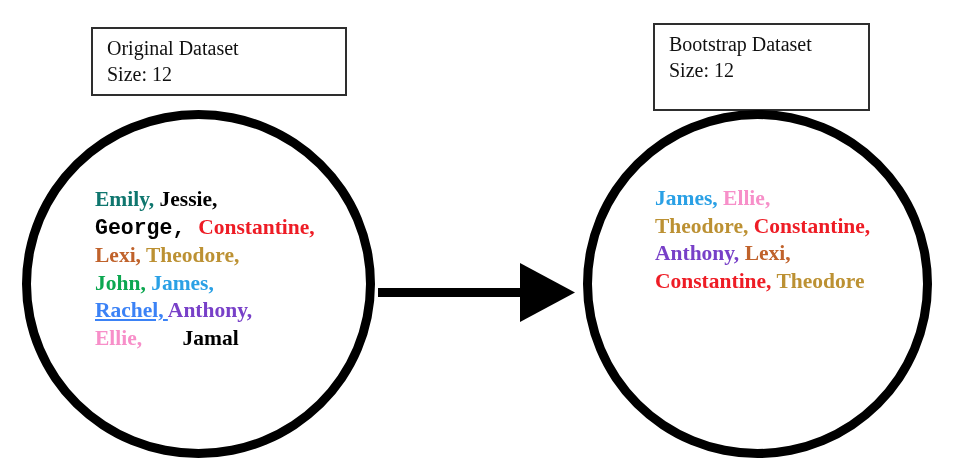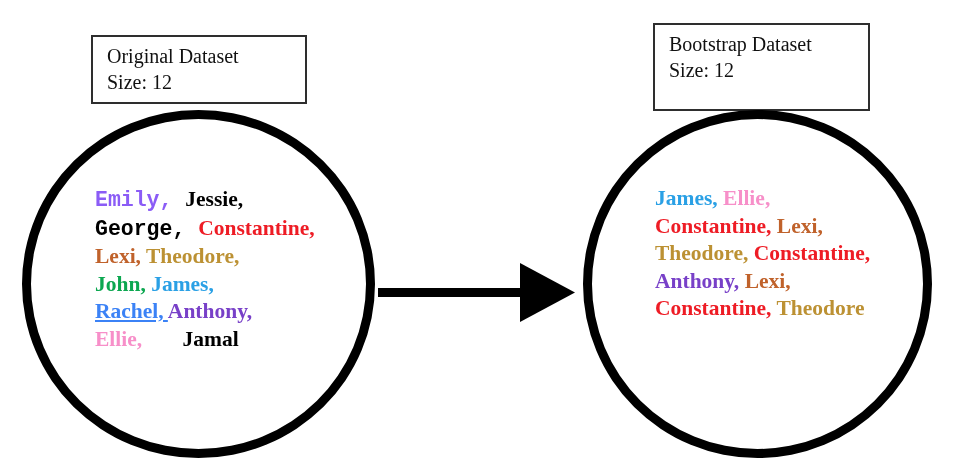--- a/index.html
+++ b/index.html
@@ -18,21 +18,21 @@
     position: absolute;
     box-sizing: border-box;
     border: 2px solid #2e2e2e;
     background: #ffffff;
     padding: 6px 6px 0 14px;
     font-size: 20px;
     line-height: 26px;
     color: #111111;
     white-space: nowrap;
   }
-  .label-box.left  { left: 91px;  top: 35px; width: 216px; height: 69px; }
+  .label-box.left  { left: 91px;  top: 27px; width: 256px; height: 69px; }
   .label-box.right { left: 653px; top: 23px; width: 217px; height: 88px; }
 
   .circle {
     position: absolute;
     box-sizing: border-box;
     border: 9px solid #000000;
     border-radius: 50%;
     background: #ffffff;
   }
   .circle.left  { left: 22px;  top: 110px; width: 353px; height: 348px; }
@@ -64,33 +64,32 @@
   <div>Size: 12</div>
 </div>
 
 <div class="label-box right">
   <div>Bootstrap Dataset</div>
   <div>Size: 12</div>
 </div>
 
 <div class="circle left"></div>
 <div class="names left">
-    <div><span style="color: #8b5cf6; font-family: Liberation Mono, monospace;">Emily, </span><span style="color: rgb(0, 0, 0);">Jessie,</span></div>
+    <div><span style="color: #0f766e;">Emily, </span><span style="color: rgb(0, 0, 0);">Jessie,</span></div>
     <div><span style="color: rgb(0, 0, 0); font-family: Liberation Mono, monospace;">George, </span><span style="color: rgb(238, 28, 37);">Constantine,</span></div>
     <div><span style="color: rgb(192, 98, 43);">Lexi, </span><span style="color: rgb(188, 145, 51);">Theodore,</span></div>
     <div><span style="color: rgb(12, 167, 80);">John, </span><span style="color: rgb(42, 160, 229);">James,</span></div>
     <div><span style="color: #3b82f6; text-decoration: underline;">Rachel, </span><span style="color: rgb(120, 64, 200);">Anthony,</span></div>
     <div><span style="color: rgb(247, 143, 201);">Ellie, </span><span style="color: rgb(0, 0, 0); margin-left: 35px;">Jamal</span></div>
   </div>
 
 <svg class="arrow" viewBox="0 0 197 61" xmlns="http://www.w3.org/2000/svg">
   <rect x="0" y="26" width="147" height="9" fill="#000000"></rect>
   <polygon points="142,1 142,60 197,30.5" fill="#000000"></polygon>
 </svg>
 
 <div class="circle right"></div>
 <div class="names right">
     <div><span style="color: rgb(42, 160, 229);">James, </span><span style="color: rgb(247, 143, 201);">Ellie,</span></div>
-    <div><span style="color: rgb(238, 28, 37);">Constantine, </span><span style="color: rgb(192, 98, 43);">Lexi,</span></div>
     <div><span style="color: rgb(188, 145, 51);">Theodore, </span><span style="color: rgb(238, 28, 37);">Constantine,</span></div>
     <div><span style="color: rgb(120, 64, 200);">Anthony, </span><span style="color: rgb(192, 98, 43);">Lexi,</span></div>
     <div><span style="color: rgb(238, 28, 37);">Constantine, </span><span style="color: rgb(188, 145, 51);">Theodore</span></div>
   </div>
 
 </body></html>

